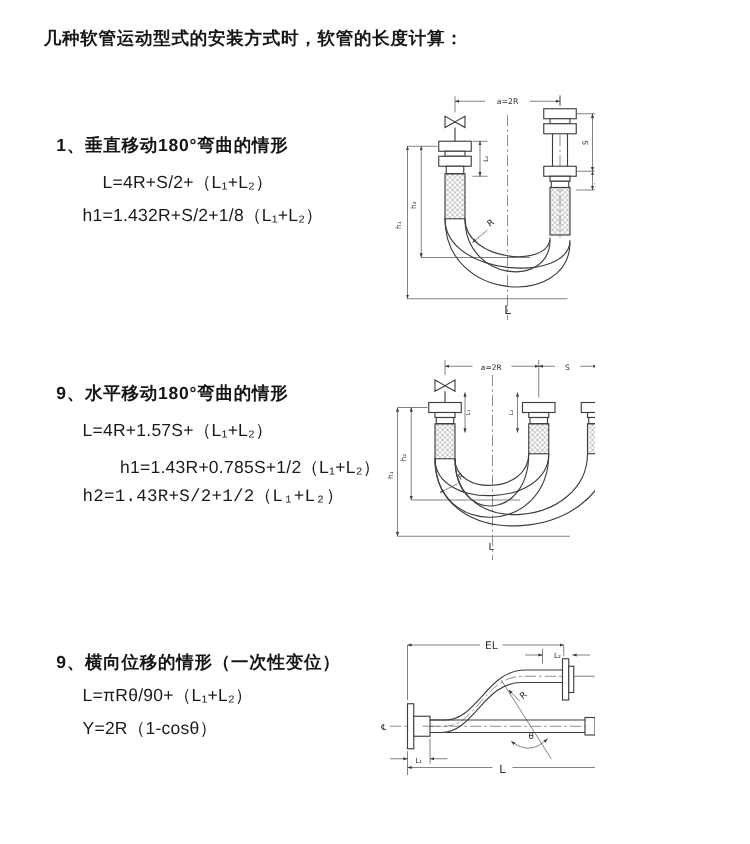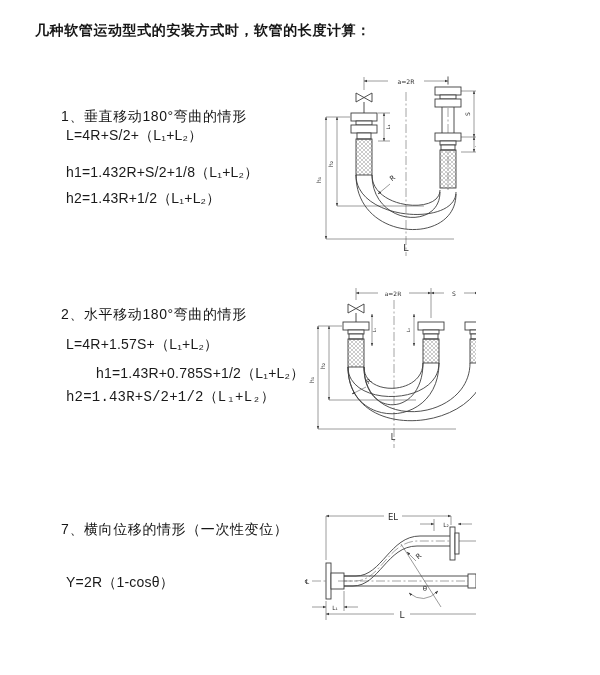--- a/index.html
+++ b/index.html
@@ -5,21 +5,21 @@
   html,body{margin:0;padding:0;background:#ffffff;}
   .page{
     position:relative;width:476px;height:675px;background:#ffffff;overflow:hidden;
     font-family:"Liberation Sans","DejaVu Sans",sans-serif;color:#1b1b1b;
   }
   .title{
     position:absolute;left:35px;top:22px;font-size:14px;font-weight:bold;
     letter-spacing:0.6px;color:#161616;
   }
   .sec-heading{
-    position:absolute;left:61px;font-size:14px;font-weight:normal;
+    position:absolute;left:45px;font-size:14px;font-weight:bold;
     letter-spacing:0.6px;color:#161616;white-space:nowrap;
   }
   .formula{
     position:absolute;left:66px;font-size:14px;font-weight:normal;
     letter-spacing:0.2px;color:#1a1a1a;white-space:nowrap;
   }
   .diagram{position:absolute;}
   svg text{font-family:"DejaVu Sans","Liberation Sans",sans-serif;fill:#2b2b2b;}
   .ink{stroke:#3d3d3d;stroke-width:0.9;fill:none;}
   .inkf{stroke:#3d3d3d;stroke-width:0.9;fill:#ffffff;}
@@ -27,30 +27,30 @@
   .cline{stroke:#5a5a5a;stroke-width:0.55;fill:none;stroke-dasharray:9 2.5 2 2.5;}
 </style>
 </head>
 <body>
 
 <div class="page">
 
   <div class="title">几种软管运动型式的安装方式时，软管的长度计算：</div>
 
   <div class="sec-heading" style="top:108px;">1、垂直移动180°弯曲的情形</div>
-  <div class="formula" style="top:127px;">L=4R+S/2+（L₁+L₂）</div>
+  <div class="formula" style="top:137px;margin-left:16px;">L=4R+S/2+（L₁+L₂）</div>
   <div class="formula" style="top:164px;">h1=1.432R+S/2+1/8（L₁+L₂）</div>
-  <div class="formula" style="top:190px;">h2=1.43R+1/2（L₁+L₂）</div>
-
-  <div class="sec-heading" style="top:306px;">2、水平移动180°弯曲的情形</div>
+
+  <div class="sec-heading" style="top:306px;">9、水平移动180°弯曲的情形</div>
   <div class="formula" style="top:336px;">L=4R+1.57S+（L₁+L₂）</div>
   <div class="formula" style="top:365px;margin-left:30px;">h1=1.43R+0.785S+1/2（L₁+L₂）</div>
   <div class="formula" style="top:388px;font-family:Liberation Mono, monospace;">h2=1.43R+S/2+1/2（L₁+L₂）</div>
 
-  <div class="sec-heading" style="top:521px;">7、横向位移的情形（一次性变位）</div>
+  <div class="sec-heading" style="top:521px;">9、横向位移的情形（一次性变位）</div>
+  <div class="formula" style="top:548px;">L=πRθ/90+（L₁+L₂）</div>
   <div class="formula" style="top:574px;text-align:right;">Y=2R（1-cosθ）</div>
 
   <div class="diagram" style="left:306px;top:68px;width:288px;height:196px;">
     <svg width="288" height="196" viewBox="0 0 288 196">
       <defs>
         <marker id="ar1" viewBox="0 0 8 8" refX="7.5" refY="4" markerWidth="6.5" markerHeight="6.5" orient="auto-start-reverse">
           <path d="M0,1.2 L8,4 L0,6.8 z" fill="#3d3d3d"></path>
         </marker>
         <pattern id="ht1" width="4" height="4" patternUnits="userSpaceOnUse">
           <path d="M0,4 L4,0 M0,0 L4,4" stroke="#8a8a8a" stroke-width="0.45" fill="none"></path>

